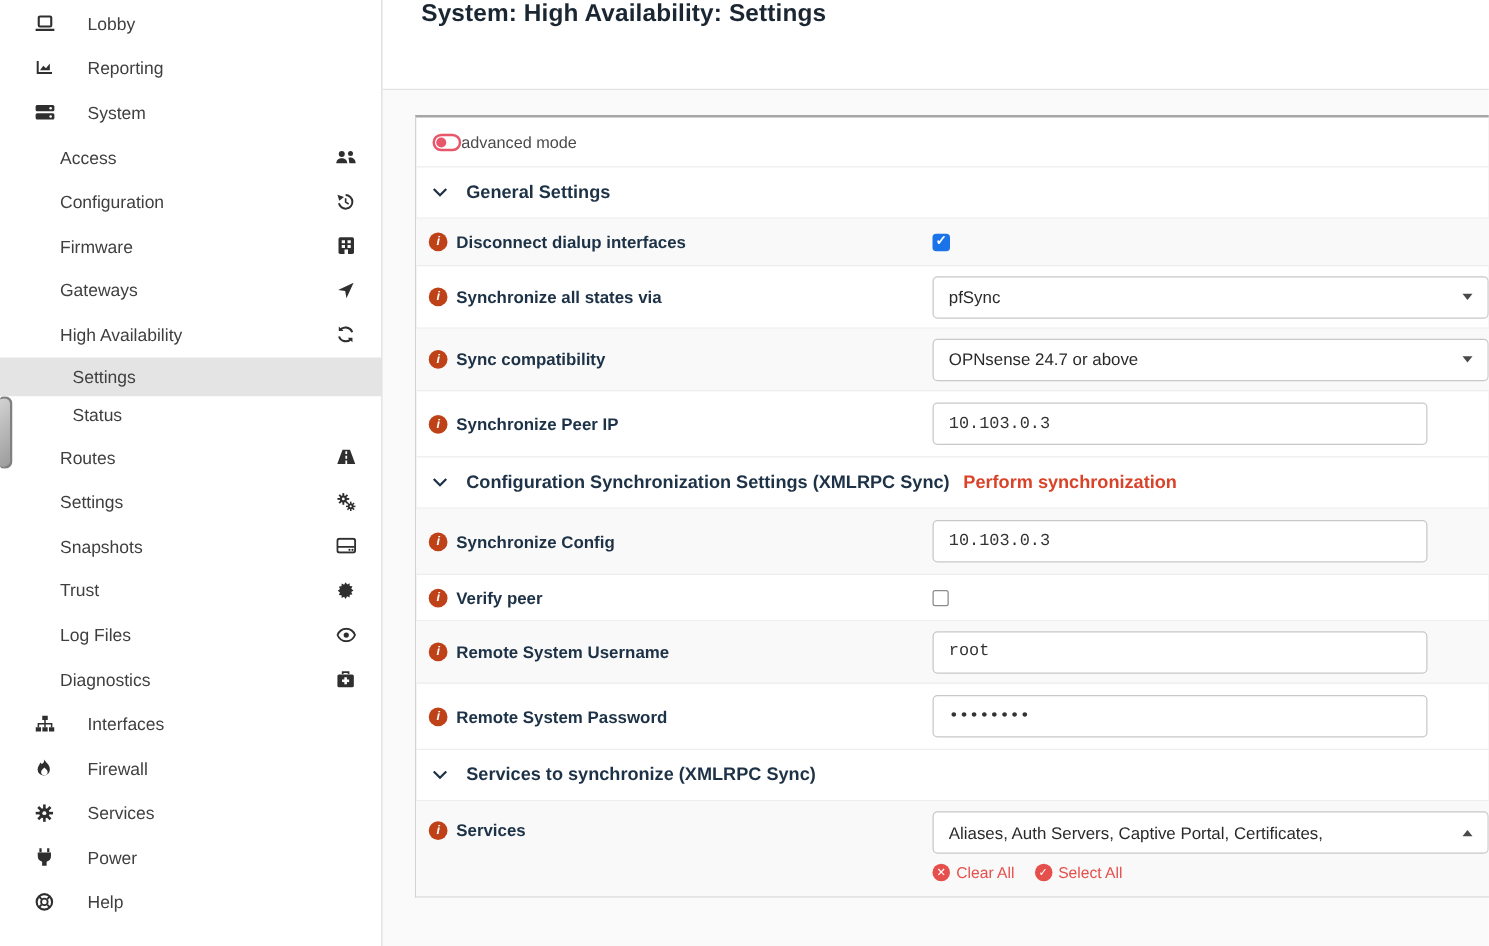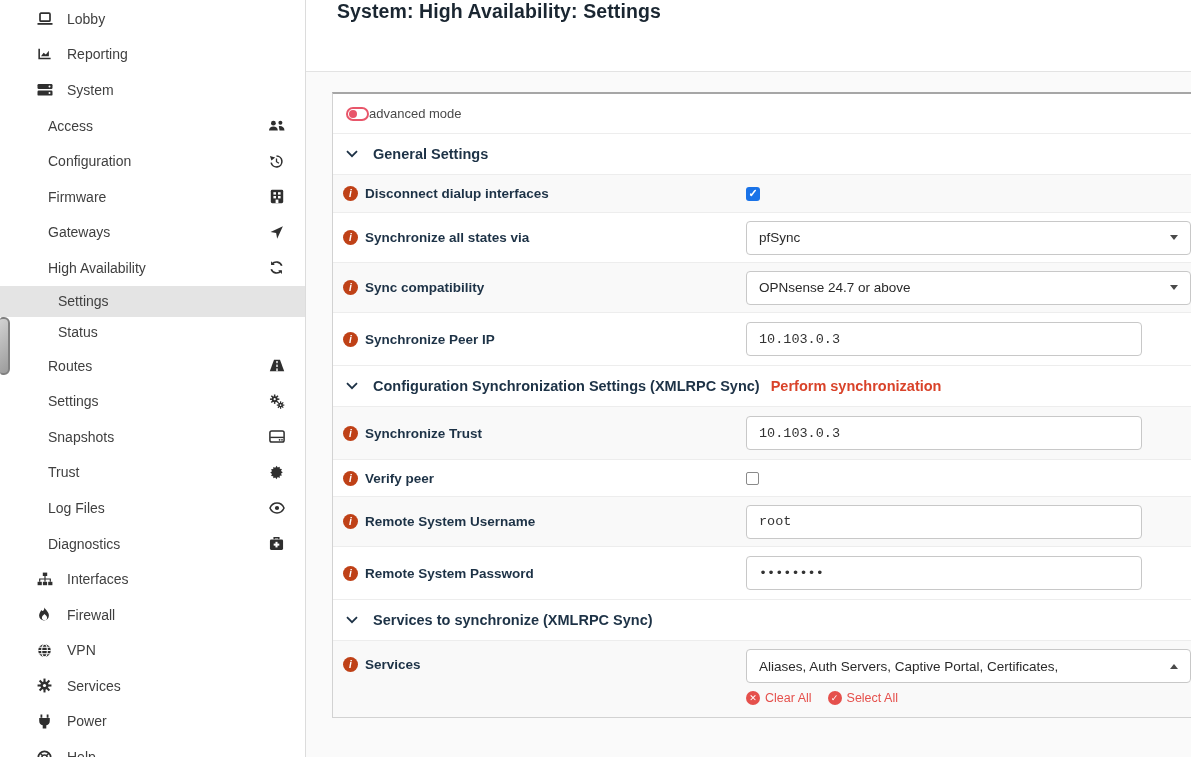--- a/index.html
+++ b/index.html
@@ -6,21 +6,21 @@
   html,body { width:1191px; height:757px; overflow:hidden; background:#fff;
     font-family:"Liberation Sans", sans-serif; }
   .app { display:flex; width:1191px; height:757px; position:relative; }
 
   
   .sidebar { width:306px; min-width:306px; background:#fff; border-right:1px solid #dcdcdc;
     padding-top:1px; position:relative; }
   .si { display:flex; align-items:center; color:#3f3f3f; font-size:14px; cursor:pointer; }
   .si .si-ic { width:17px; display:flex; justify-content:center; align-items:center; }
   .si .si-ic svg { display:block; }
-  .lv0 { height:35.6px; padding-left:36px; }
+  .lv0 { height:35.6px; padding-left:27px;gap:12px; }
   .lv0 .si-lb { margin-left:14px; }
   .lv1 { height:35.6px; padding-left:48px; padding-right:20px; }
   .lv1 .si-lb { flex:1; }
   .lv2 { height:31px; padding-left:58px; }
   .active-item { background:#e4e4e4; }
 
   
   .drawer-handle { position:absolute; left:0; top:317px; width:10px; height:58px;
     background:linear-gradient(135deg,#d2d2d2,#9b9b9b); border:2px solid #808080;
     border-left:none; border-radius:3px 6px 6px 3px; z-index:5; }
@@ -287,30 +287,20 @@
     <div class="si lv0">
       <span class="si-ic">
         <svg width="13" height="15" viewBox="0 0 13 15">
             <path d="M6.5 0.5c.9 2.6 4.4 4 4.4 8a4.9 4.9 0 0 1-9.8 0c0-2.6 1.6-3.6 2.1-5.6 1 1.5 2.6 2 3.3-2.4z" fill="#2f2f2f"></path>
             <path d="M6.5 13.2a2.6 2.6 0 0 1-2.6-2.6c0-1.4 1.2-2 2.6-3.6 1.4 1.6 2.6 2.2 2.6 3.6a2.6 2.6 0 0 1-2.6 2.6z" fill="#fff"></path>
           </svg>
       </span>
       <span class="si-lb">Firewall</span>
     </div>
 
-    <div class="si lv0">
-      <span class="si-ic">
-        <svg width="15" height="15" viewBox="0 0 16 16">
-            <circle cx="8" cy="8" r="6.7" fill="#2f2f2f"></circle>
-            <ellipse cx="8" cy="8" rx="3" ry="6.7" fill="none" stroke="#fff" stroke-width="1.1"></ellipse>
-            <path d="M1.3 8h13.4M2.3 4.6h11.4M2.3 11.4h11.4" stroke="#fff" stroke-width="1.1"></path>
-          </svg>
-      </span>
-      <span class="si-lb">VPN</span>
-    </div>
 
     <div class="si lv0">
       <span class="si-ic">
         <svg width="15" height="15" viewBox="0 0 16 16">
             <g fill="#2f2f2f">
               <circle cx="8" cy="8" r="4.4"></circle>
               <rect x="6.9" y="0.6" width="2.2" height="14.8"></rect>
               <rect x="0.6" y="6.9" width="14.8" height="2.2"></rect>
               <rect x="6.9" y="0.6" width="2.2" height="14.8" transform="rotate(45 8 8)"></rect>
               <rect x="6.9" y="0.6" width="2.2" height="14.8" transform="rotate(-45 8 8)"></rect>
@@ -420,21 +410,21 @@
                 <path d="M1 1.2l5 5 5-5" fill="none" stroke="#1d3246" stroke-width="1.8"></path>
               </svg>
           </span>
           <span class="sec-title">Configuration Synchronization Settings (XMLRPC Sync)</span>
           <span class="sec-action" style="margin-left:-4px;">Perform synchronization</span>
         </div>
 
         <div class="prow frow h52 alt">
           <div class="lblcell">
             <span class="info-ic">i</span>
-            <span class="flabel">Synchronize Trust</span>
+            <span class="flabel">Synchronize Config</span>
           </div>
           <div class="ctlcell">
             <input class="txt" type="text" value="10.103.0.3" style="">
           </div>
         </div>
 
         <div class="prow frow h37">
           <div class="lblcell">
             <span class="info-ic">i</span>
             <span class="flabel">Verify peer</span>

